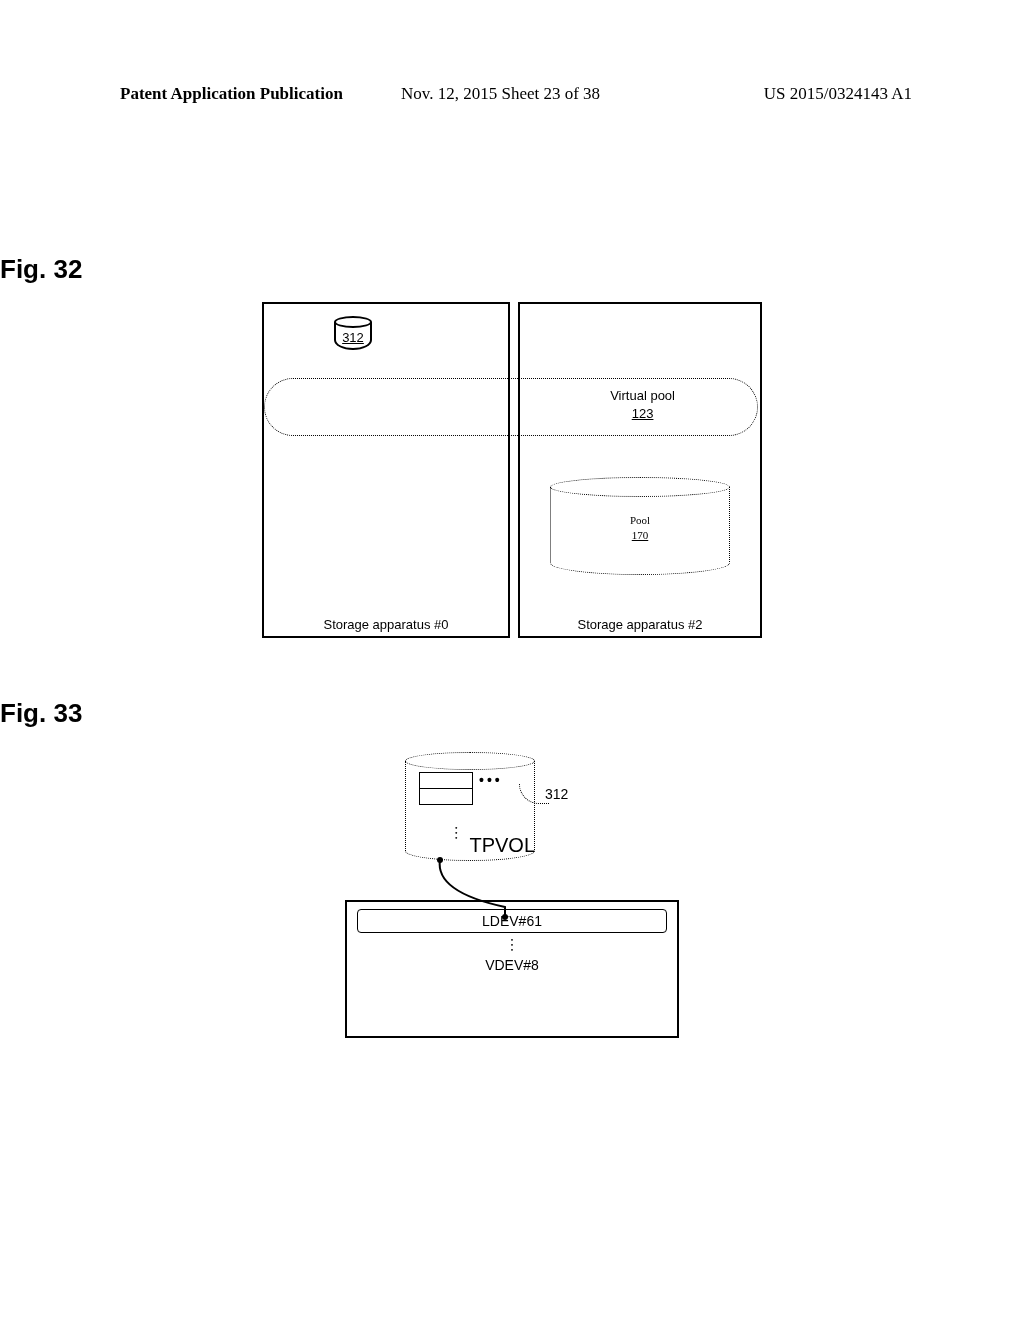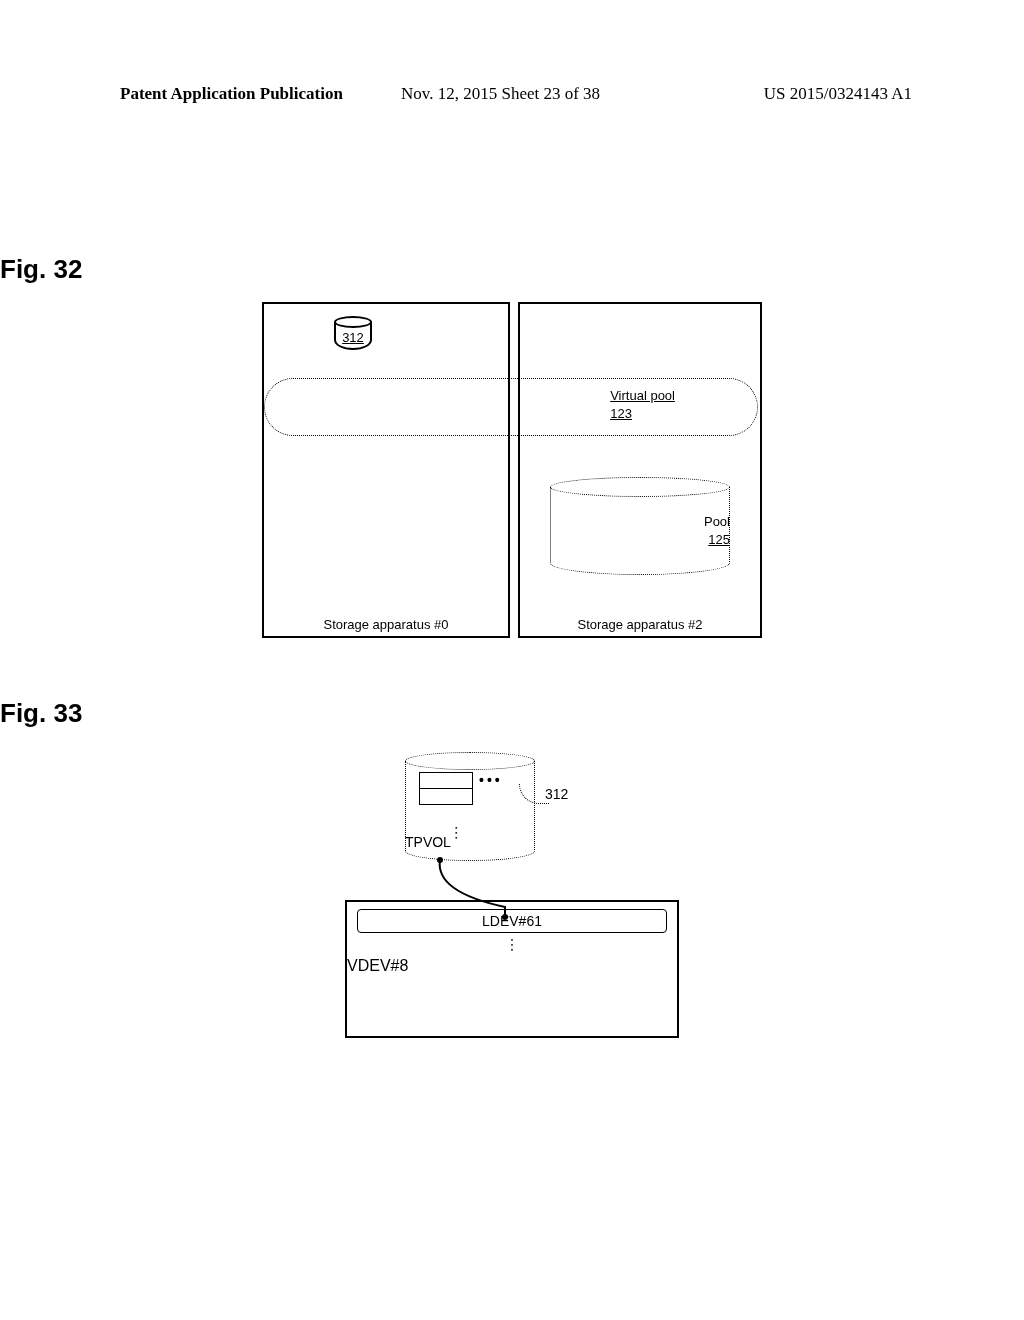--- a/index.html
+++ b/index.html
@@ -87,24 +87,24 @@
     top: 76px;
     width: 494px;
     height: 58px;
     border: 1.5px dotted #000;
     border-radius: 30px;
   }
   .vpool-text {
     position: absolute;
     right: 82px;
     top: 8px;
+    text-align: center;
     font-family: Arial, sans-serif;
     font-size: 13px;
     line-height: 1.35;
-    text-decoration: underline;
   }
 
   .dotted-pool {
     position: absolute;
     left: 288px;
     top: 175px;
     width: 180px;
     height: 100px;
   }
   .dp-body {
@@ -120,23 +120,23 @@
   .dp-top {
     position: absolute;
     left: 0; top: 0;
     width: 100%; height: 20px;
     border: 1.5px dotted #000;
     border-radius: 50%;
   }
   .dp-text {
     position: absolute;
     top: 36px; left: 0; width: 100%;
-    text-align: right;
-    font-family: Liberation Sans, sans-serif;
-    font-size: 13px;
+    text-align: center;
+    font-family: Liberation Serif, serif;
+    font-size: 11px;
     line-height: 1.4;
   }
 
   .apparatus-label {
     position: absolute;
     bottom: 4px;
     width: 100%;
     text-align: center;
     font-family: Arial, sans-serif;
     font-size: 13px;
@@ -181,23 +181,23 @@
     border: 1.5px solid #000;
     background: #fff;
     margin-bottom: -1.5px;
   }
   .ellipsis-h1, .ellipsis-h2 { font-family: Arial,sans-serif; font-size: 14px; font-weight: bold; letter-spacing: 3px; position: absolute; }
   .ellipsis-h1 { left: 74px; top: 20px; }
   .ellipsis-v1 { position: absolute; left: 36px; top: 54px; font-weight: bold; font-size: 7px; line-height: 5px; }
   .tpvol-label {
     position: absolute;
     left: 0; top: 82px; width: 100%;
-    text-align: left;
-    font-family: Arial, sans-serif;
-    font-size: 14px;
+    text-align: right;
+    font-family: Arial, sans-serif;
+    font-size: 20px;
   }
   .callout-312 {
     position: absolute;
     left: 200px;
     top: 34px;
     font-family: Arial, sans-serif;
     font-size: 14px;
   }
   .callout-arc {
     position: absolute;
@@ -230,22 +230,23 @@
     padding: 3px 0;
   }
   .ellipsis-v2 {
     text-align: center;
     font-weight: bold;
     font-size: 7px;
     line-height: 5px;
     margin: 5px 0 4px;
   }
   .vdev-label {
-    font-family: Arial, sans-serif;
-    font-size: 16px;
+    text-align: center;
+    font-family: Arial, sans-serif;
+    font-size: 14px;
     margin-top: 4px;
   }
 
   .underline { text-decoration: underline; }
 </style>
 </head>
 <body>
 
 <div class="header">
   <span class="header-left">Patent Application Publication</span>
@@ -274,21 +275,21 @@
       <span>Virtual pool</span><br>
       <span class="underline">123</span>
     </div>
   </div>
 
   <div class="dotted-pool">
     <div class="dp-body"></div>
     <div class="dp-top"></div>
     <div class="dp-text">
       <span>Pool</span><br>
-      <span class="underline">125</span>
+      <span class="underline">170</span>
     </div>
   </div>
 </div>
 
 <div class="fig-title fig33-title">Fig. 33</div>
 
 <div class="fig33">
 
   <div class="tpvol-cyl">
     <div class="tp-body"></div>

